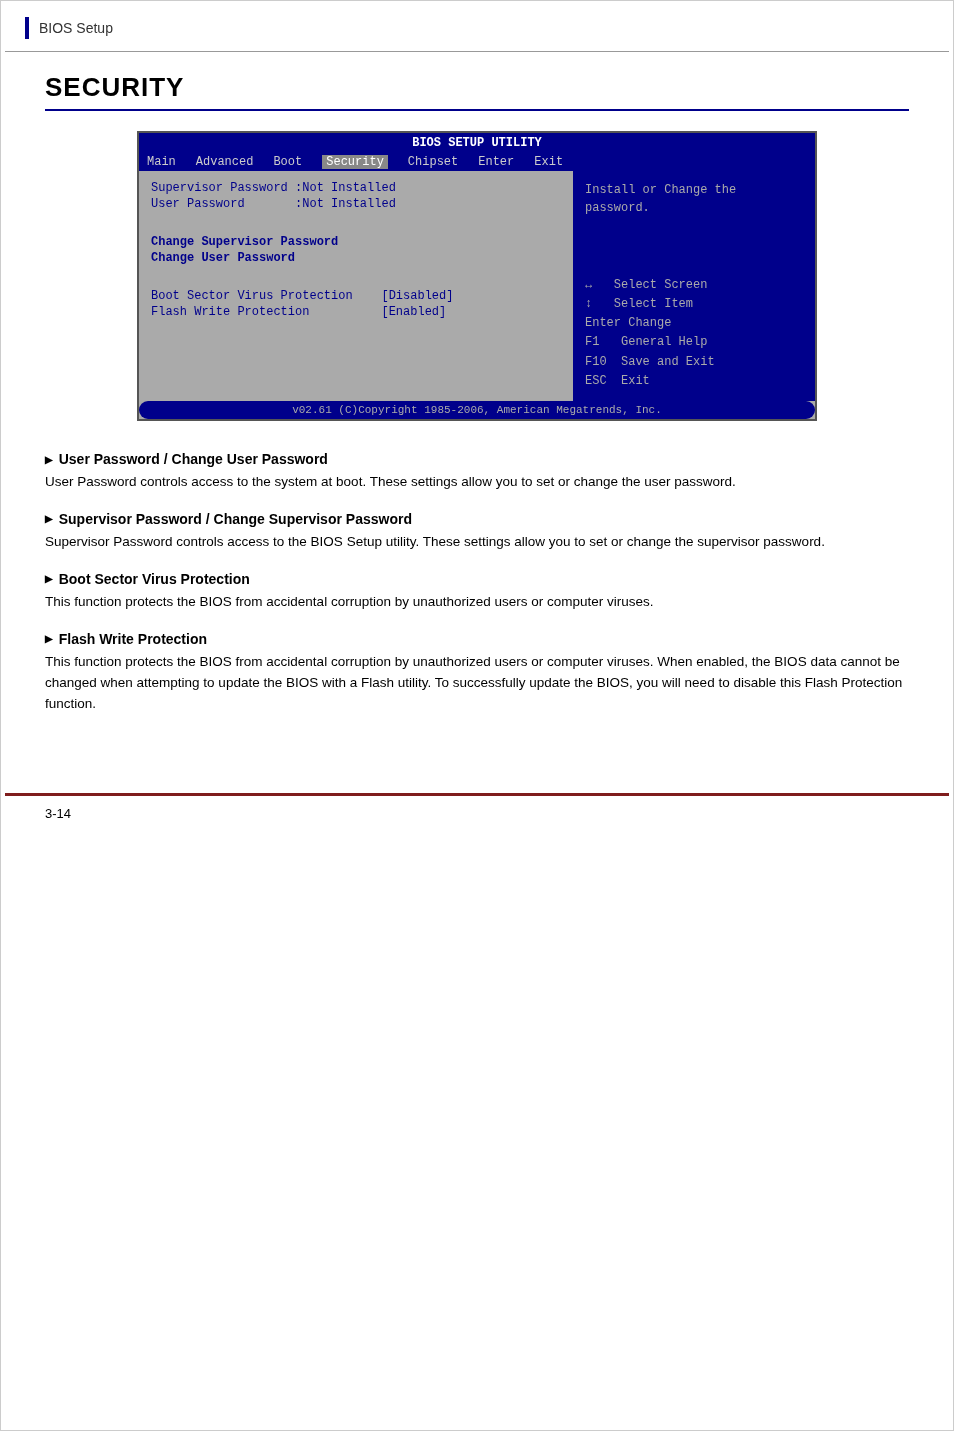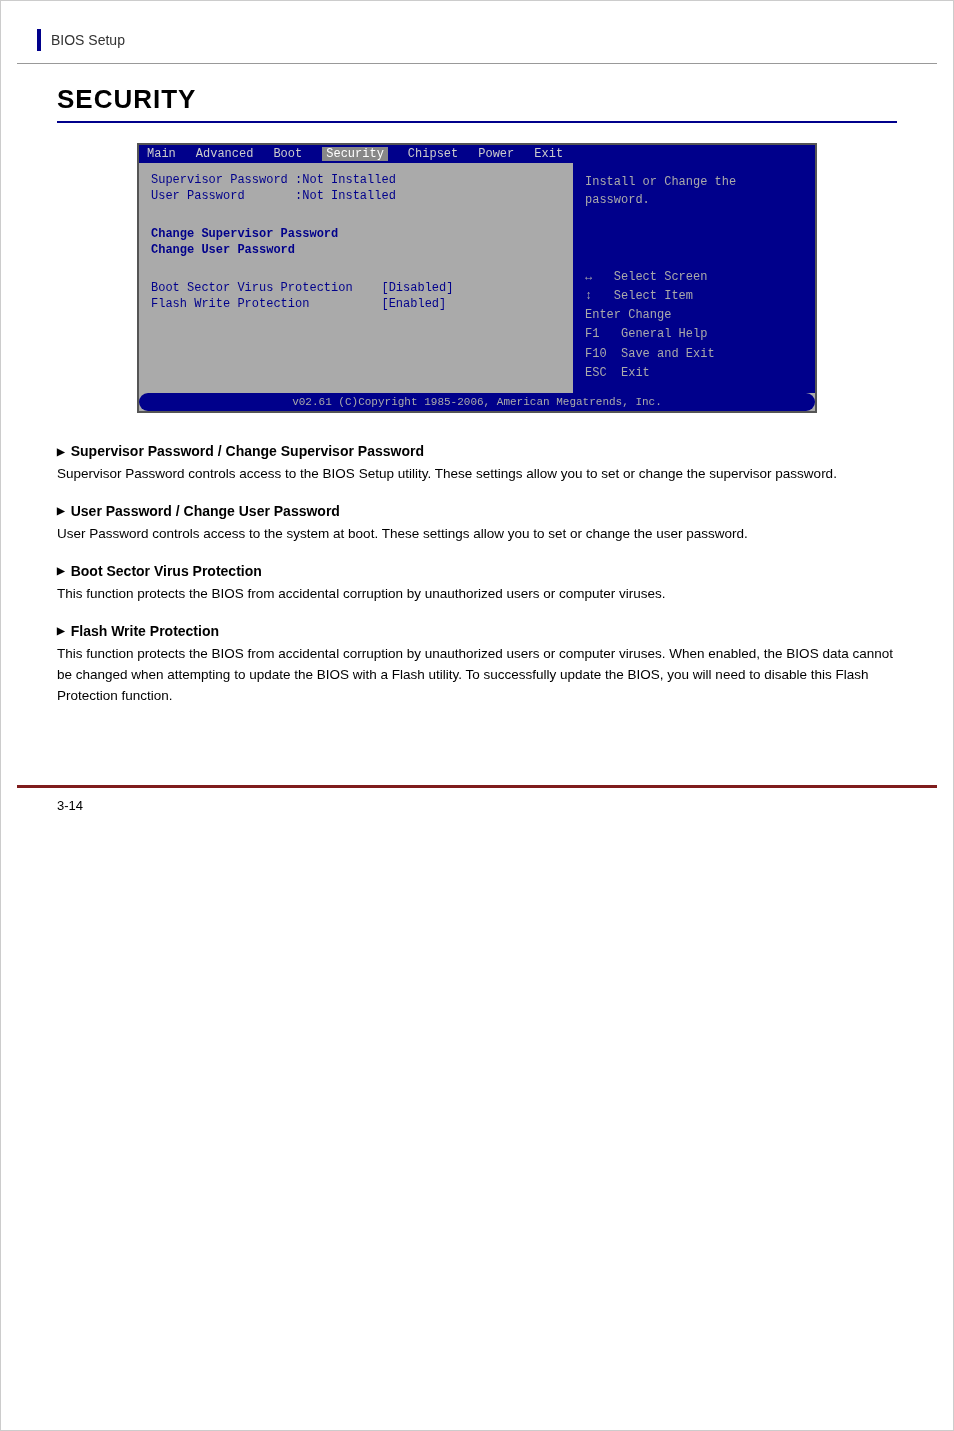--- a/index.html
+++ b/index.html
@@ -9,21 +9,21 @@
       background: #fff;
       font-family: Arial, sans-serif;
       font-size: 14px;
       color: #000;
     }
     .page-wrapper {
       width: 954px;
       min-height: 1431px;
       background: #fff;
       border: 1px solid #ccc;
-      padding: 16px;
+      padding: 4px;
     }
     
     .header {
       display: flex;
       align-items: center;
       padding: 12px 20px;
       border-bottom: 1px solid #999;
     }
     .header-bar {
       width: 4px;
@@ -182,28 +182,29 @@
     <div class="header-bar"></div>
     <span class="header-title">BIOS Setup</span>
   </div>
 
   <div class="content">
 
     <div class="section-title">Security</div>
 
     <div class="bios-screen">
 
+      <div class="bios-title-bar">BIOS SETUP UTILITY</div>
 
       <div class="bios-menu-bar">
         <span class="bios-menu-item">Main</span>
         <span class="bios-menu-item">Advanced</span>
         <span class="bios-menu-item">Boot</span>
         <span class="bios-menu-item active">Security</span>
         <span class="bios-menu-item">Chipset</span>
-        <span class="bios-menu-item">Power</span>
+        <span class="bios-menu-item">Enter</span>
         <span class="bios-menu-item">Exit</span>
       </div>
 
       <div class="bios-body">
 
         <div class="bios-left">
           <div class="bios-left-row">Supervisor Password :Not Installed</div>
           <div class="bios-left-row">User Password&nbsp;&nbsp;&nbsp;&nbsp;&nbsp;&nbsp;&nbsp;:Not Installed</div>
           <div class="bios-left-row spaced link">Change Supervisor Password</div>
           <div class="bios-left-row link">Change User Password</div>
@@ -222,30 +223,30 @@
             <div>ESC&nbsp;&nbsp;Exit</div>
           </div>
         </div>
       </div>
 
       <div class="bios-footer">v02.61  (C)Copyright 1985-2006, American Megatrends, Inc.</div>
     </div>
 
     <div class="desc-section">
       <div class="desc-heading">
+        <span>User Password / Change User Password</span>
+      </div>
+      <p class="desc-text">User Password controls access to the system at boot. These settings allow you to set or change the user password.</p>
+    </div>
+
+    <div class="desc-section">
+      <div class="desc-heading">
         <span>Supervisor Password / Change Supervisor Password</span>
       </div>
       <p class="desc-text">Supervisor Password controls access to the BIOS Setup utility. These settings allow you to set or change the supervisor password.</p>
-    </div>
-
-    <div class="desc-section">
-      <div class="desc-heading">
-        <span>User Password / Change User Password</span>
-      </div>
-      <p class="desc-text">User Password controls access to the system at boot. These settings allow you to set or change the user password.</p>
     </div>
 
     <div class="desc-section">
       <div class="desc-heading">
         <span>Boot Sector Virus Protection</span>
       </div>
       <p class="desc-text">This function protects the BIOS from accidental corruption by unauthorized users or computer viruses.</p>
     </div>
 
     <div class="desc-section">

